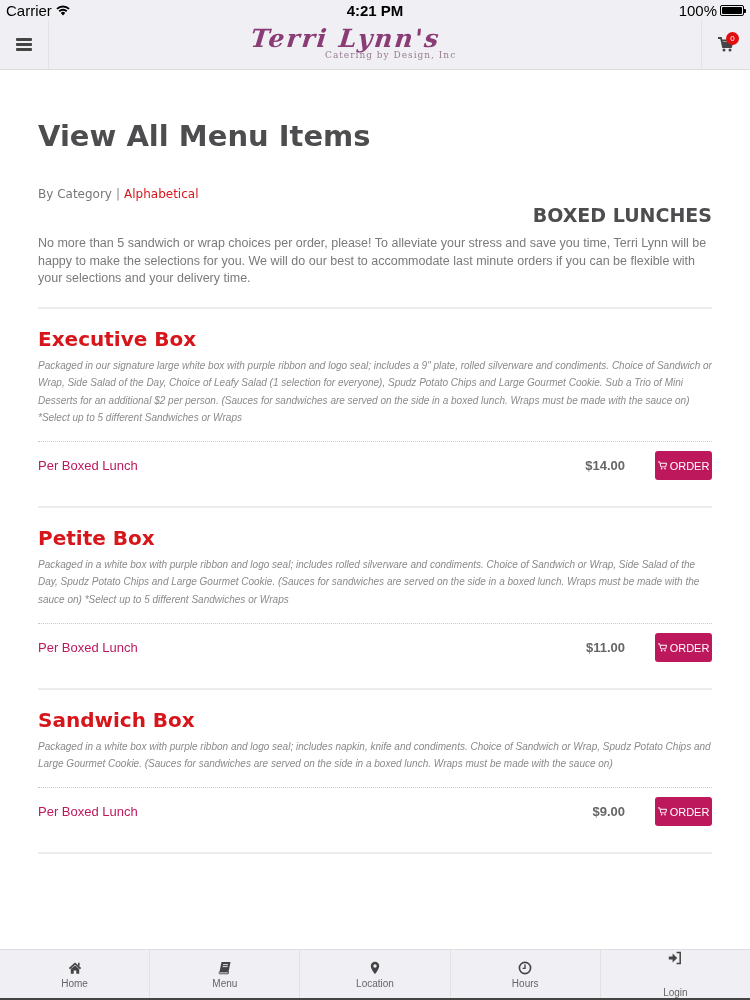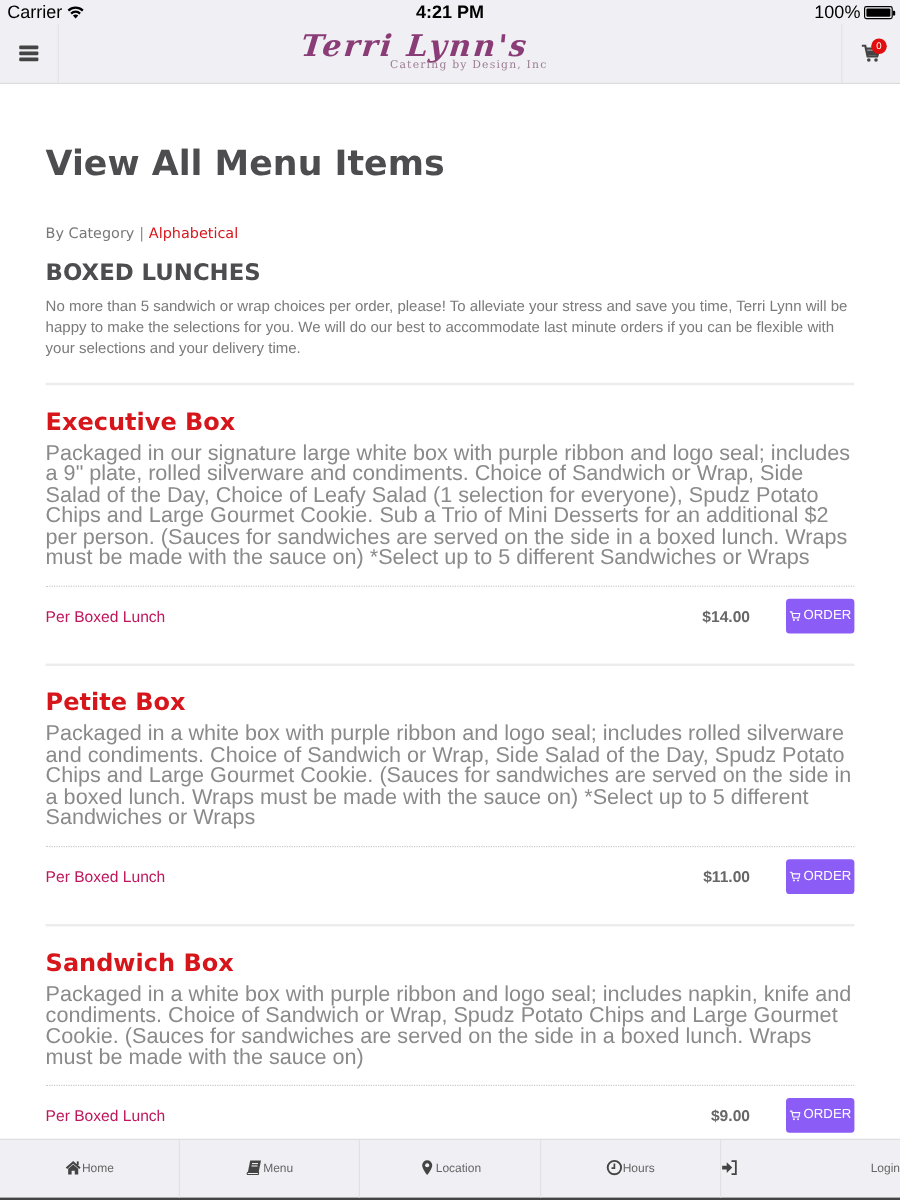--- a/index.html
+++ b/index.html
@@ -27,40 +27,40 @@
     .cart-btn { width: 49px; border-left: 1px solid #e3e3e6; display: flex; align-items: center; justify-content: center; position: relative; cursor: pointer; }
     .cart-badge { position: absolute; top: 12px; right: 11px; width: 13px; height: 13px; border-radius: 50%; background: #e00e0e; color: #fff; font-size: 8px; line-height: 13px; text-align: center; font-family: "Liberation Sans", sans-serif; }
 
     
     .content { position: absolute; top: 70px; left: 38px; width: 674px; }
     .page-title { margin-top: 48px; font-family: "DejaVu Sans", sans-serif; font-weight: bold; font-size: 29px; color: #4d4d4f; letter-spacing: 0; height: 40px; line-height: 36px; }
     .sort-row { margin-top: 27px; font-size: 12px; color: #777; height: 18px; line-height: 18px; }
     .sort-row .sep { margin: 0 4px; color: #888; }
     .sort-row .active-link { color: #d7161b; cursor: pointer; }
     .sort-row .by-cat { cursor: pointer; }
-    .category-title { margin-top: 12px; font-size: 19px; color: #4d4d4f; font-family: "DejaVu Sans", sans-serif; letter-spacing: 0; height: 24px; line-height: 24px; }
+    .category-title { font-size: 19px; color: #4d4d4f; font-family: "DejaVu Sans", sans-serif; letter-spacing: 0; height: 24px; line-height: 24px; text-align: right; }
     .category-desc { margin-top: 8px; font-size: 12.5px; line-height: 17.5px; color: #7a7a7a; font-family: "Liberation Sans", sans-serif; }
     .divider { height: 2px; background: #ececec; }
     .cat-divider { margin-top: 19px; }
 
     .menu-item { padding-top: 20px; }
     .item-name { font-size: 20px; font-weight: bold; color: #d7161b; height: 20px; line-height: 20px; font-family: "DejaVu Sans", sans-serif; cursor: pointer; }
-    .item-desc { margin-top: 8px; font-size: 18px; line-height: 17.6px; color: #8a8a8a; font-family: "Liberation Sans", sans-serif; }
+    .item-desc { margin-top: 8px; font-style: italic; font-size: 10px; line-height: 17.6px; color: #8a8a8a; font-family: "Liberation Sans", sans-serif; }
     .dotted { margin-top: 14px; border-top: 1px dotted #c9c9c9; }
     .price-row { height: 40px; display: flex; align-items: center; justify-content: space-between; margin-top: 4px; }
     .price-label { font-size: 13px; color: #be185d; font-family: "Liberation Sans", sans-serif; }
     .price-right { display: flex; align-items: center; }
     .price { font-size: 13px; font-weight: bold; color: #666; margin-right: 30px; font-family: "Liberation Sans", sans-serif; }
-    .order-btn { background: #8b5cf6; color: #fff; border: none; border-radius: 3px; height: 29px; width: 57px; display: flex; align-items: center; justify-content: center; gap: 3px; font-size: 11px; font-family: "Liberation Sans", sans-serif; cursor: pointer; }
+    .order-btn { background: #be185d; color: #fff; border: none; border-radius: 3px; height: 29px; width: 57px; display: flex; align-items: center; justify-content: center; gap: 3px; font-size: 11px; font-family: "Liberation Sans", sans-serif; cursor: pointer; }
     .order-btn svg { width: 9px; height: 9px; }
     .item-divider { margin-top: 20px; }
 
     
     .tab-bar { position: absolute; left: 0; bottom: 0; width: 750px; height: 51px; background: #f0eff4; border-top: 1px solid #dedede; display: flex; border-bottom: 2px solid #444; }
-    .tab { flex: 1; display: flex; flex-direction: row; align-items: center; justify-content: center; border-right: 1px solid #e2e2e5; cursor: pointer; }
+    .tab { flex: 1; display: flex; flex-direction: column; align-items: center; justify-content: center; border-right: 1px solid #e2e2e5; cursor: pointer; }
     .tab:last-child { border-right: none; justify-content: space-between; }
     .tab-icon { height: 16px; display: flex; align-items: center; justify-content: center; margin-bottom: 2px; }
     .tab-icon svg { width: 14px; height: 14px; }
     .tab-label { font-size: 10px; color: #666; font-family: "Liberation Sans", sans-serif; }
   </style>
 </head>
 <body>
 
 <div class="status-bar">
   <div class="status-left">

